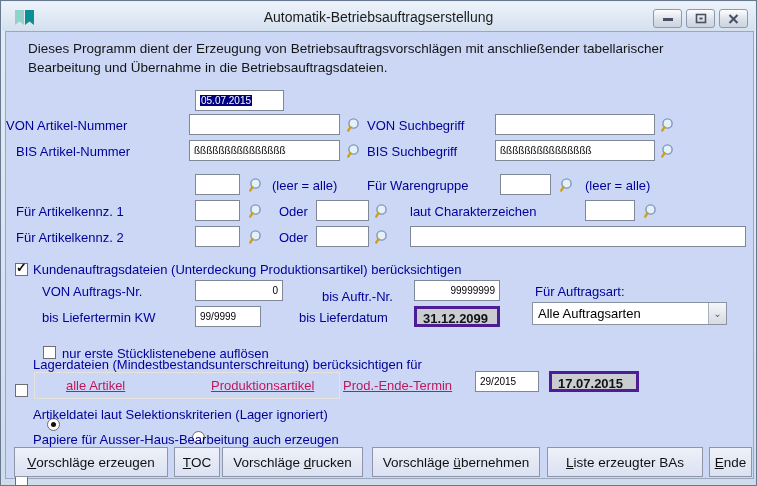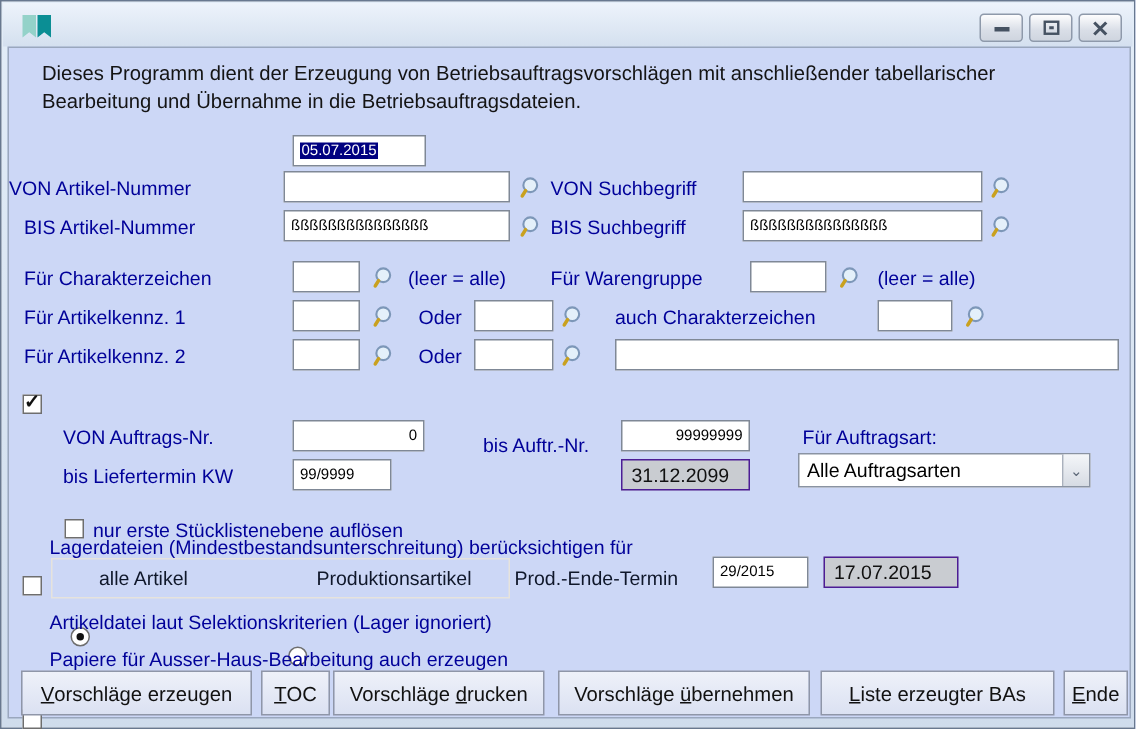--- a/index.html
+++ b/index.html
@@ -17,31 +17,31 @@
   .winbtns { position:absolute; right:7px; top:7px; display:flex; gap:4px; }
   .winbtn { width:29px; height:19px; border:1px solid #8e99aa; border-radius:3px;
     background:linear-gradient(#fdfdfe, #d9dee7 60%, #cfd5df);
     display:flex; align-items:center; justify-content:center; }
 
   .client { position:absolute; left:4px; top:30px; width:749px; height:448px;
     background:#ccd7f6; border:1px solid #9aa7bd; }
 
   .abs { position:absolute; }
   .lbl { color:#000099; line-height:21px; white-space:nowrap; }
-  .blk { color:#0f172a; line-height:21px; white-space:nowrap; }
+  .blk { color:#be185d; line-height:21px; white-space:nowrap;text-decoration:underline; }
   .intro { color:#141414; font-size:13.5px; line-height:19px; width:645px; }
 
   input.fld, .fld { border:1px solid #7f8896; background:#fff; height:21px;
     font-family:"Liberation Sans", sans-serif; font-size:10px; color:#000;
     padding:0 4px; }
   .fld.ra { text-align:right; }
   .fld-sel { display:flex; align-items:center; }
   .sel-text { background:#000080; color:#fff; padding:0 1px; }
-  .fld-dis { background:#c9ccd1; border:1px solid #4c1d95; color:#111;
-    height:21px; line-height:19px; padding:0 6px; }
+  .fld-dis { background:#c9ccd1; border:3px solid #4c1d95; color:#111;
+    height:21px; line-height:19px; padding:0 6px;font-weight:bold; }
 
   .mag { width:17px; height:17px; display:inline-block; }
 
   .cb { width:13px; height:13px; background:#fff; border:1px solid #6e6e6e; position:relative; }
   .cb.on::after { content:"✓"; position:absolute; left:0px; top:-4px; font-size:13px; font-weight:bold; color:#111; }
   .rb { width:13px; height:13px; background:#fff; border:1px solid #6e6e6e; border-radius:50%; position:relative; }
   .rb.on::after { content:""; position:absolute; left:3px; top:3px; width:5px; height:5px; border-radius:50%; background:#111; }
   .radio-group { border:1px solid #e6e3dd; }
 
   .combo { background:#fff; border:1px solid #8a93a2; height:23px; display:flex; align-items:center; }
@@ -59,20 +59,21 @@
 </head>
 <body>
 
 <div class="window">
 
   <div class="titlebar">
     <svg class="app-icon" viewBox="0 0 22 17">
       <path d="M1,1 h9 v15 l-4.5,-3.5 l-4.5,3.5 z" fill="#94d2c9"></path>
       <path d="M11,1 h9 v15 l-4.5,-3.5 l-4.5,3.5 z" fill="#0b8e94"></path>
     </svg>
+    <div class="title">Automatik-Betriebsauftragserstellung</div>
     <div class="winbtns">
       <div class="winbtn">
         <svg width="12" height="10" viewBox="0 0 12 10">
           <rect x="1" y="4" width="10" height="3" fill="#465262"></rect>
         </svg>
       </div>
       <div class="winbtn">
         <svg width="12" height="11" viewBox="0 0 12 11">
           <rect x="1.5" y="1.5" width="9" height="8" fill="none" stroke="#465262" stroke-width="1.6"></rect>
           <rect x="4.5" y="4.5" width="3" height="2" fill="#465262"></rect>
@@ -113,21 +114,20 @@
       <circle cx="7.5" cy="6.5" r="4.6" fill="#e4f0fa" stroke="#7d97b8" stroke-width="1.4"></circle>
       <line x1="4.4" y1="10.1" x2="2.2" y2="13.6" stroke="#c9a11f" stroke-width="2.4" stroke-linecap="round"></line>
     </svg>
     <div class="abs lbl" style="left:361px; top:109px;">BIS Suchbegriff</div>
     <input class="abs fld" style="left: 489px; top: 108px; width: 160px;" value="ßßßßßßßßßßßßßßß">
     <svg class="abs mag" style="left:654px; top:111px;" viewBox="0 0 17 17">
       <circle cx="7.5" cy="6.5" r="4.6" fill="#e4f0fa" stroke="#7d97b8" stroke-width="1.4"></circle>
       <line x1="4.4" y1="10.1" x2="2.2" y2="13.6" stroke="#c9a11f" stroke-width="2.4" stroke-linecap="round"></line>
     </svg>
 
-    <div class="abs lbl" style="left:10px; top:143px;">Für Charakterzeichen</div>
     <input class="abs fld" style="left: 189px; top: 142px; width: 45px;" value="">
     <svg class="abs mag" style="left:242px; top:145px;" viewBox="0 0 17 17">
       <circle cx="7.5" cy="6.5" r="4.6" fill="#e4f0fa" stroke="#7d97b8" stroke-width="1.4"></circle>
       <line x1="4.4" y1="10.1" x2="2.2" y2="13.6" stroke="#c9a11f" stroke-width="2.4" stroke-linecap="round"></line>
     </svg>
     <div class="abs lbl" style="left:266px; top:143px;">(leer = alle)</div>
     <div class="abs lbl" style="left:361px; top:143px;">Für Warengruppe</div>
     <input class="abs fld" style="left: 494px; top: 142px; width: 51px;" value="">
     <svg class="abs mag" style="left:553px; top:145px;" viewBox="0 0 17 17">
       <circle cx="7.5" cy="6.5" r="4.6" fill="#e4f0fa" stroke="#7d97b8" stroke-width="1.4"></circle>
@@ -140,21 +140,21 @@
     <svg class="abs mag" style="left:242px; top:171px;" viewBox="0 0 17 17">
       <circle cx="7.5" cy="6.5" r="4.6" fill="#e4f0fa" stroke="#7d97b8" stroke-width="1.4"></circle>
       <line x1="4.4" y1="10.1" x2="2.2" y2="13.6" stroke="#c9a11f" stroke-width="2.4" stroke-linecap="round"></line>
     </svg>
     <div class="abs lbl" style="left:273px; top:169px;">Oder</div>
     <input class="abs fld" style="left: 310px; top: 168px; width: 53px;" value="">
     <svg class="abs mag" style="left:368px; top:171px;" viewBox="0 0 17 17">
       <circle cx="7.5" cy="6.5" r="4.6" fill="#e4f0fa" stroke="#7d97b8" stroke-width="1.4"></circle>
       <line x1="4.4" y1="10.1" x2="2.2" y2="13.6" stroke="#c9a11f" stroke-width="2.4" stroke-linecap="round"></line>
     </svg>
-    <div class="abs lbl" style="left:404px; top:169px;">auch Charakterzeichen</div>
+    <div class="abs lbl" style="left:404px; top:169px;">laut Charakterzeichen</div>
     <input class="abs fld" style="left: 579px; top: 168px; width: 50px;" value="">
     <svg class="abs mag" style="left:637px; top:171px;" viewBox="0 0 17 17">
       <circle cx="7.5" cy="6.5" r="4.6" fill="#e4f0fa" stroke="#7d97b8" stroke-width="1.4"></circle>
       <line x1="4.4" y1="10.1" x2="2.2" y2="13.6" stroke="#c9a11f" stroke-width="2.4" stroke-linecap="round"></line>
     </svg>
 
     <div class="abs lbl" style="left:10px; top:195px;">Für Artikelkennz. 2</div>
     <input class="abs fld" style="left: 189px; top: 194px; width: 45px;" value="">
     <svg class="abs mag" style="left:242px; top:197px;" viewBox="0 0 17 17">
       <circle cx="7.5" cy="6.5" r="4.6" fill="#e4f0fa" stroke="#7d97b8" stroke-width="1.4"></circle>
@@ -162,29 +162,31 @@
     </svg>
     <div class="abs lbl" style="left:273px; top:195px;">Oder</div>
     <input class="abs fld" style="left: 310px; top: 194px; width: 53px;" value="">
     <svg class="abs mag" style="left:368px; top:197px;" viewBox="0 0 17 17">
       <circle cx="7.5" cy="6.5" r="4.6" fill="#e4f0fa" stroke="#7d97b8" stroke-width="1.4"></circle>
       <line x1="4.4" y1="10.1" x2="2.2" y2="13.6" stroke="#c9a11f" stroke-width="2.4" stroke-linecap="round"></line>
     </svg>
     <input class="abs fld" style="left: 404px; top: 194px; width: 336px;" value="">
 
     <div class="abs cb on" style="left:9px; top:231px;"></div>
+    <div class="abs lbl" style="left:27px; top:227px;">Kundenauftragsdateien (Unterdeckung Produktionsartikel) berücksichtigen</div>
 
     <div class="abs lbl" style="left:36px; top:249px;">VON Auftrags-Nr.</div>
     <input class="abs fld ra" style="left: 189px; top: 248px; width: 88px;" value="0">
     <div class="abs lbl" style="left:316px; top:254px;">bis Auftr.-Nr.</div>
     <input class="abs fld ra" style="left: 408px; top: 248px; width: 86px;" value="99999999">
     <div class="abs lbl" style="left:529px; top:249px;text-align:center;">Für Auftragsart:</div>
 
     <div class="abs lbl" style="left:36px; top:275px;">bis Liefertermin KW</div>
     <input class="abs fld" style="left: 189px; top: 274px; width: 66px;" value="99/9999">
+    <div class="abs lbl" style="left:293px; top:275px;">bis Lieferdatum</div>
     <div class="abs fld-dis" style="left:408px; top:274px; width:86px;">31.12.2099</div>
 
     <div class="abs combo" style="left:526px; top:270px; width:195px;">
       <span class="cval">Alle Auftragsarten</span>
       <span class="cbtn">⌄</span>
     </div>
 
     <div class="abs cb" style="left:37px; top:301px;"></div>
     <div class="abs lbl" style="left:56px; top:311px;">nur erste Stücklistenebene auflösen</div>
 

